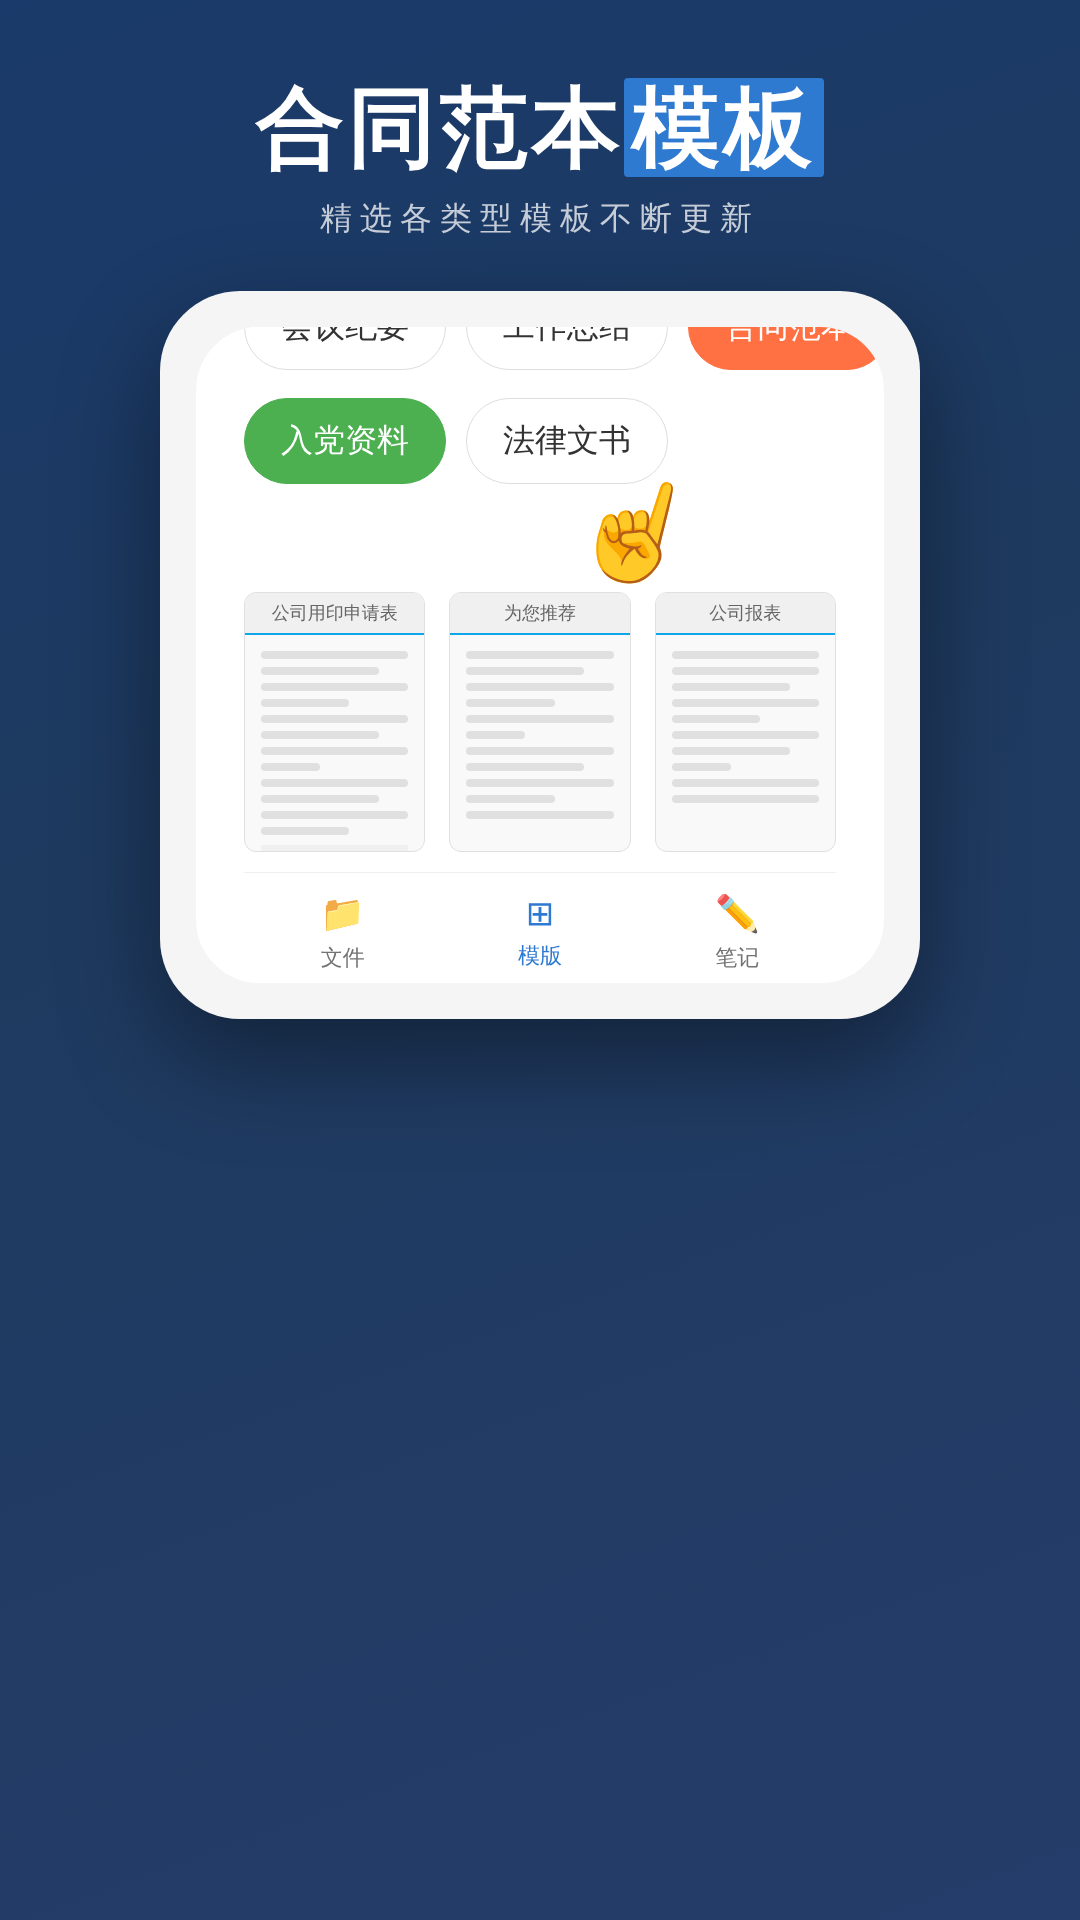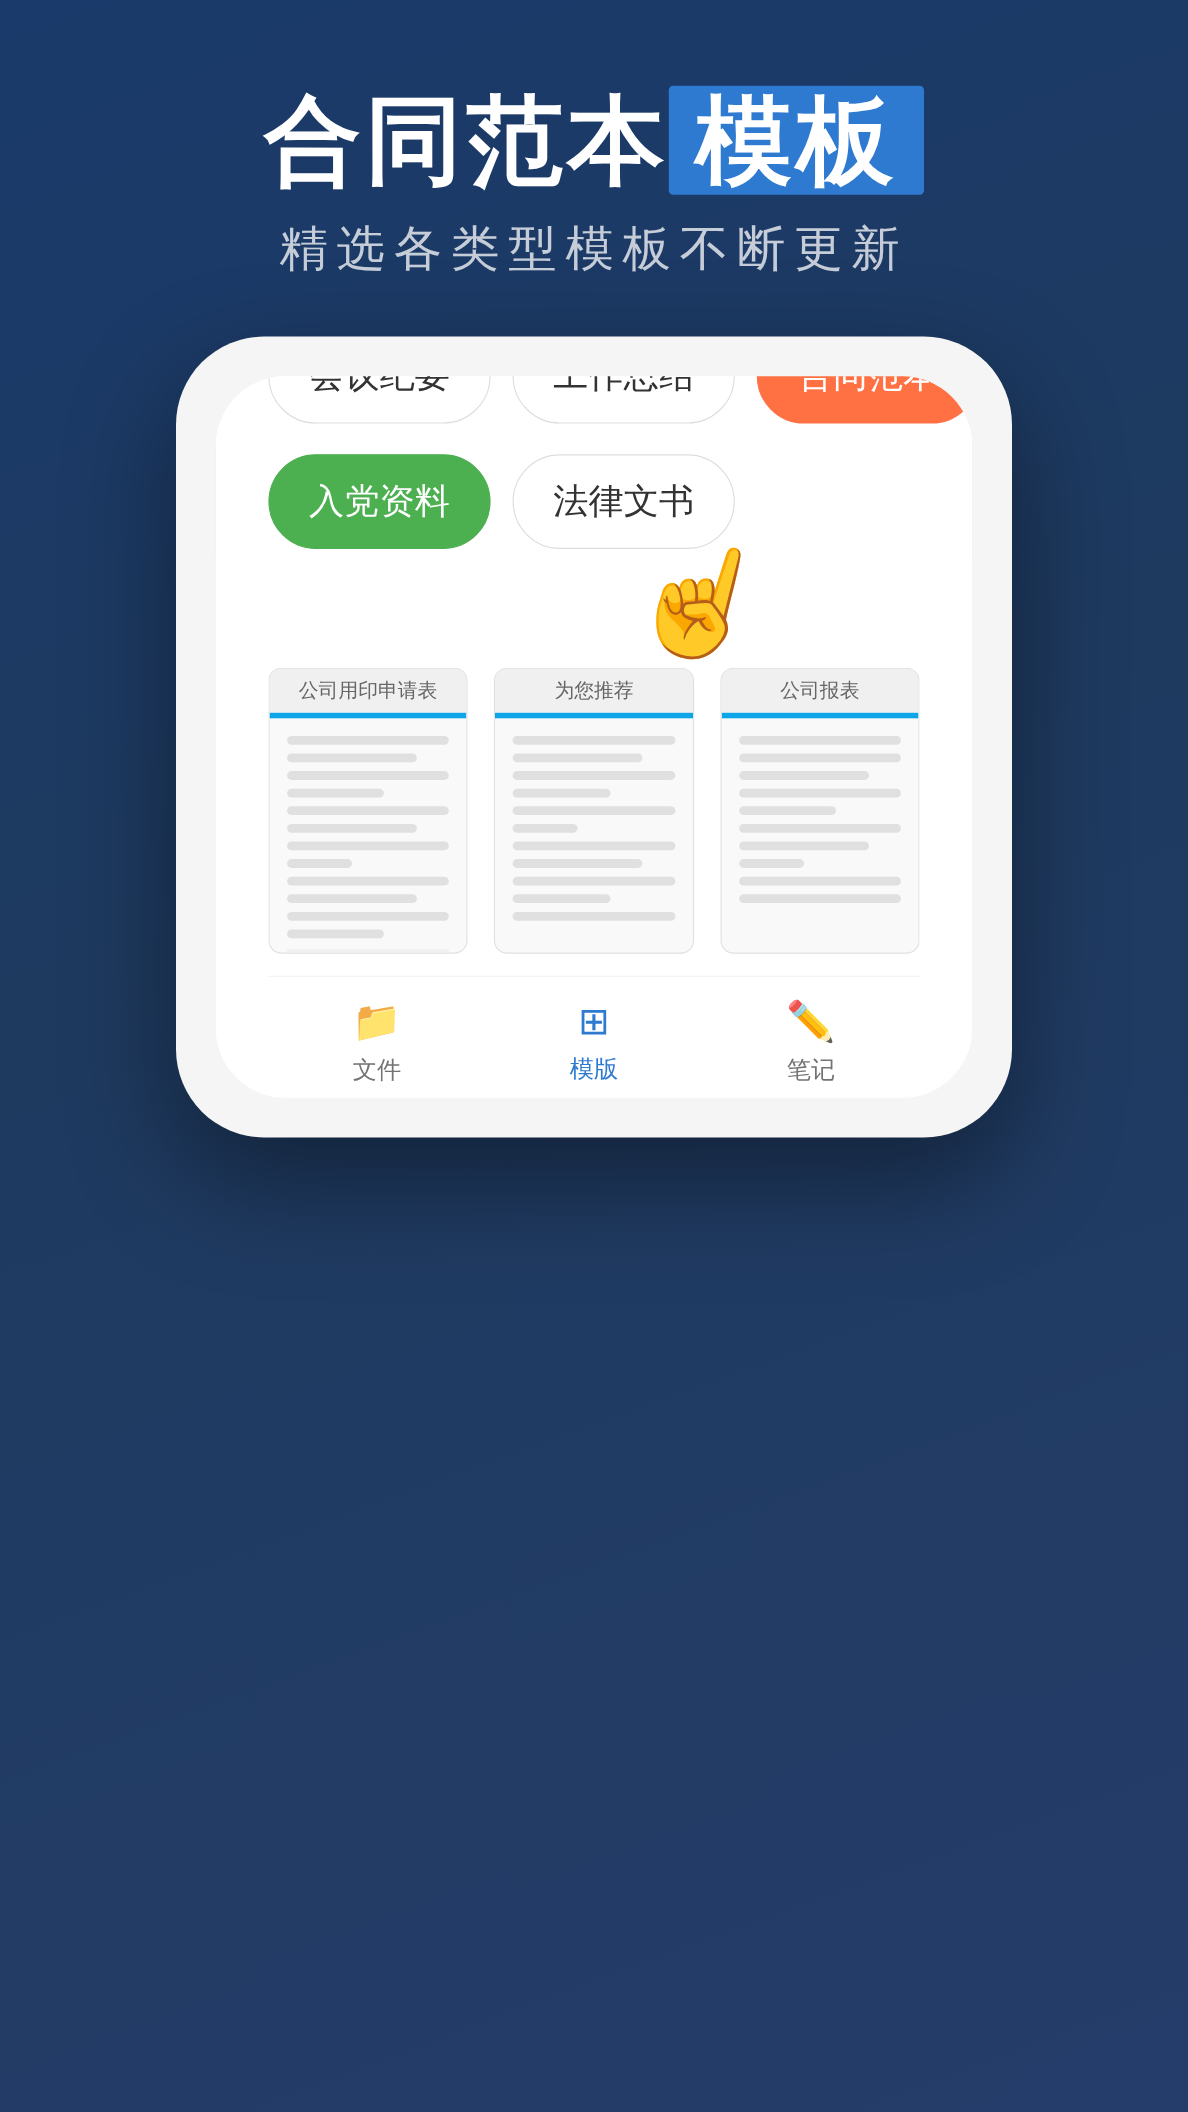--- a/index.html
+++ b/index.html
@@ -40,26 +40,26 @@
       font-size: 88px;
       font-weight: 900;
       color: #ffffff;
       letter-spacing: 4px;
       line-height: 1.1;
       margin-bottom: 10px;
     }
 
     .hero-title .highlight {
       background: #2e7ad1;
-      padding: 0 24px;
+      padding: 0 8px;
       border-radius: 4px;
     }
 
     .hero-subtitle {
-      font-size: 44px;
+      font-size: 32px;
       color: rgba(255,255,255,0.75);
       letter-spacing: 8px;
       margin-top: 20px;
       margin-bottom: 50px;
     }
 
     
     .phone-container {
       position: relative;
       width: 760px;
@@ -338,21 +338,21 @@
     .doc-line.med { width: 80%; }
     .doc-line.full { width: 100%; }
     .doc-line.xshort { width: 40%; }
 
     .doc-title-bar {
       background: #f0f0f0;
       padding: 8px 16px;
       font-size: 18px;
       color: #666;
       text-align: center;
-      border-bottom: 5px solid #0ea5e9;
+      border-bottom: 2px solid #0ea5e9;
     }
 
     
     .bottom-nav {
       display: flex;
       background: #fff;
       border-top: 1px solid #f0f0f0;
       padding: 20px 0 10px;
       position: relative;
       z-index: 25;

